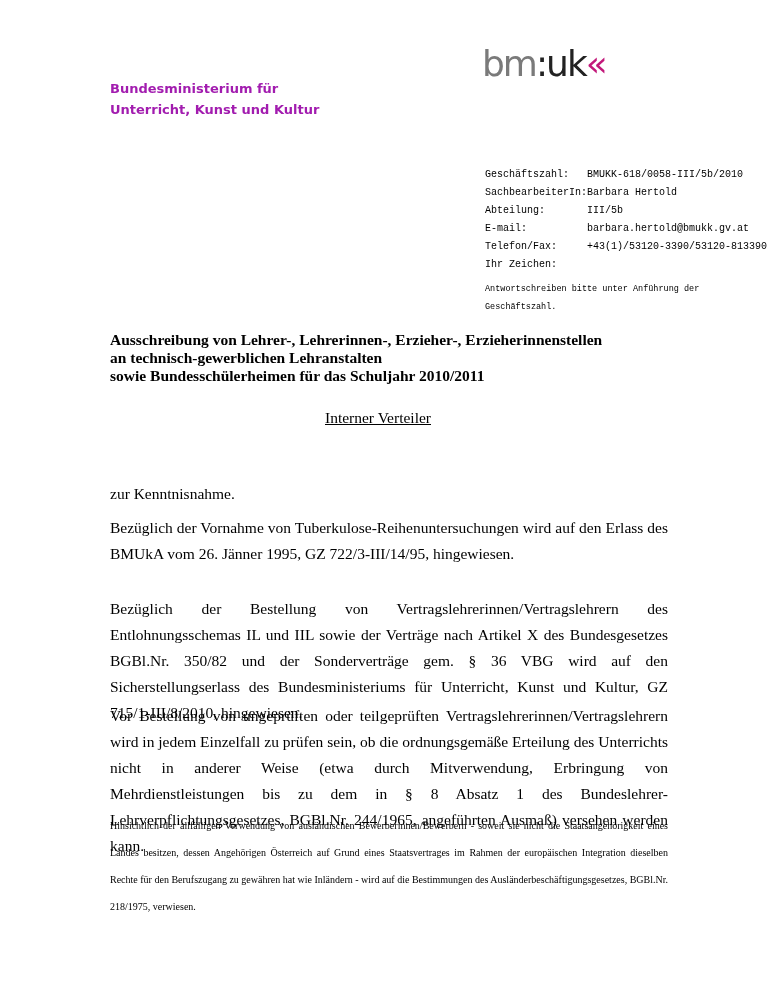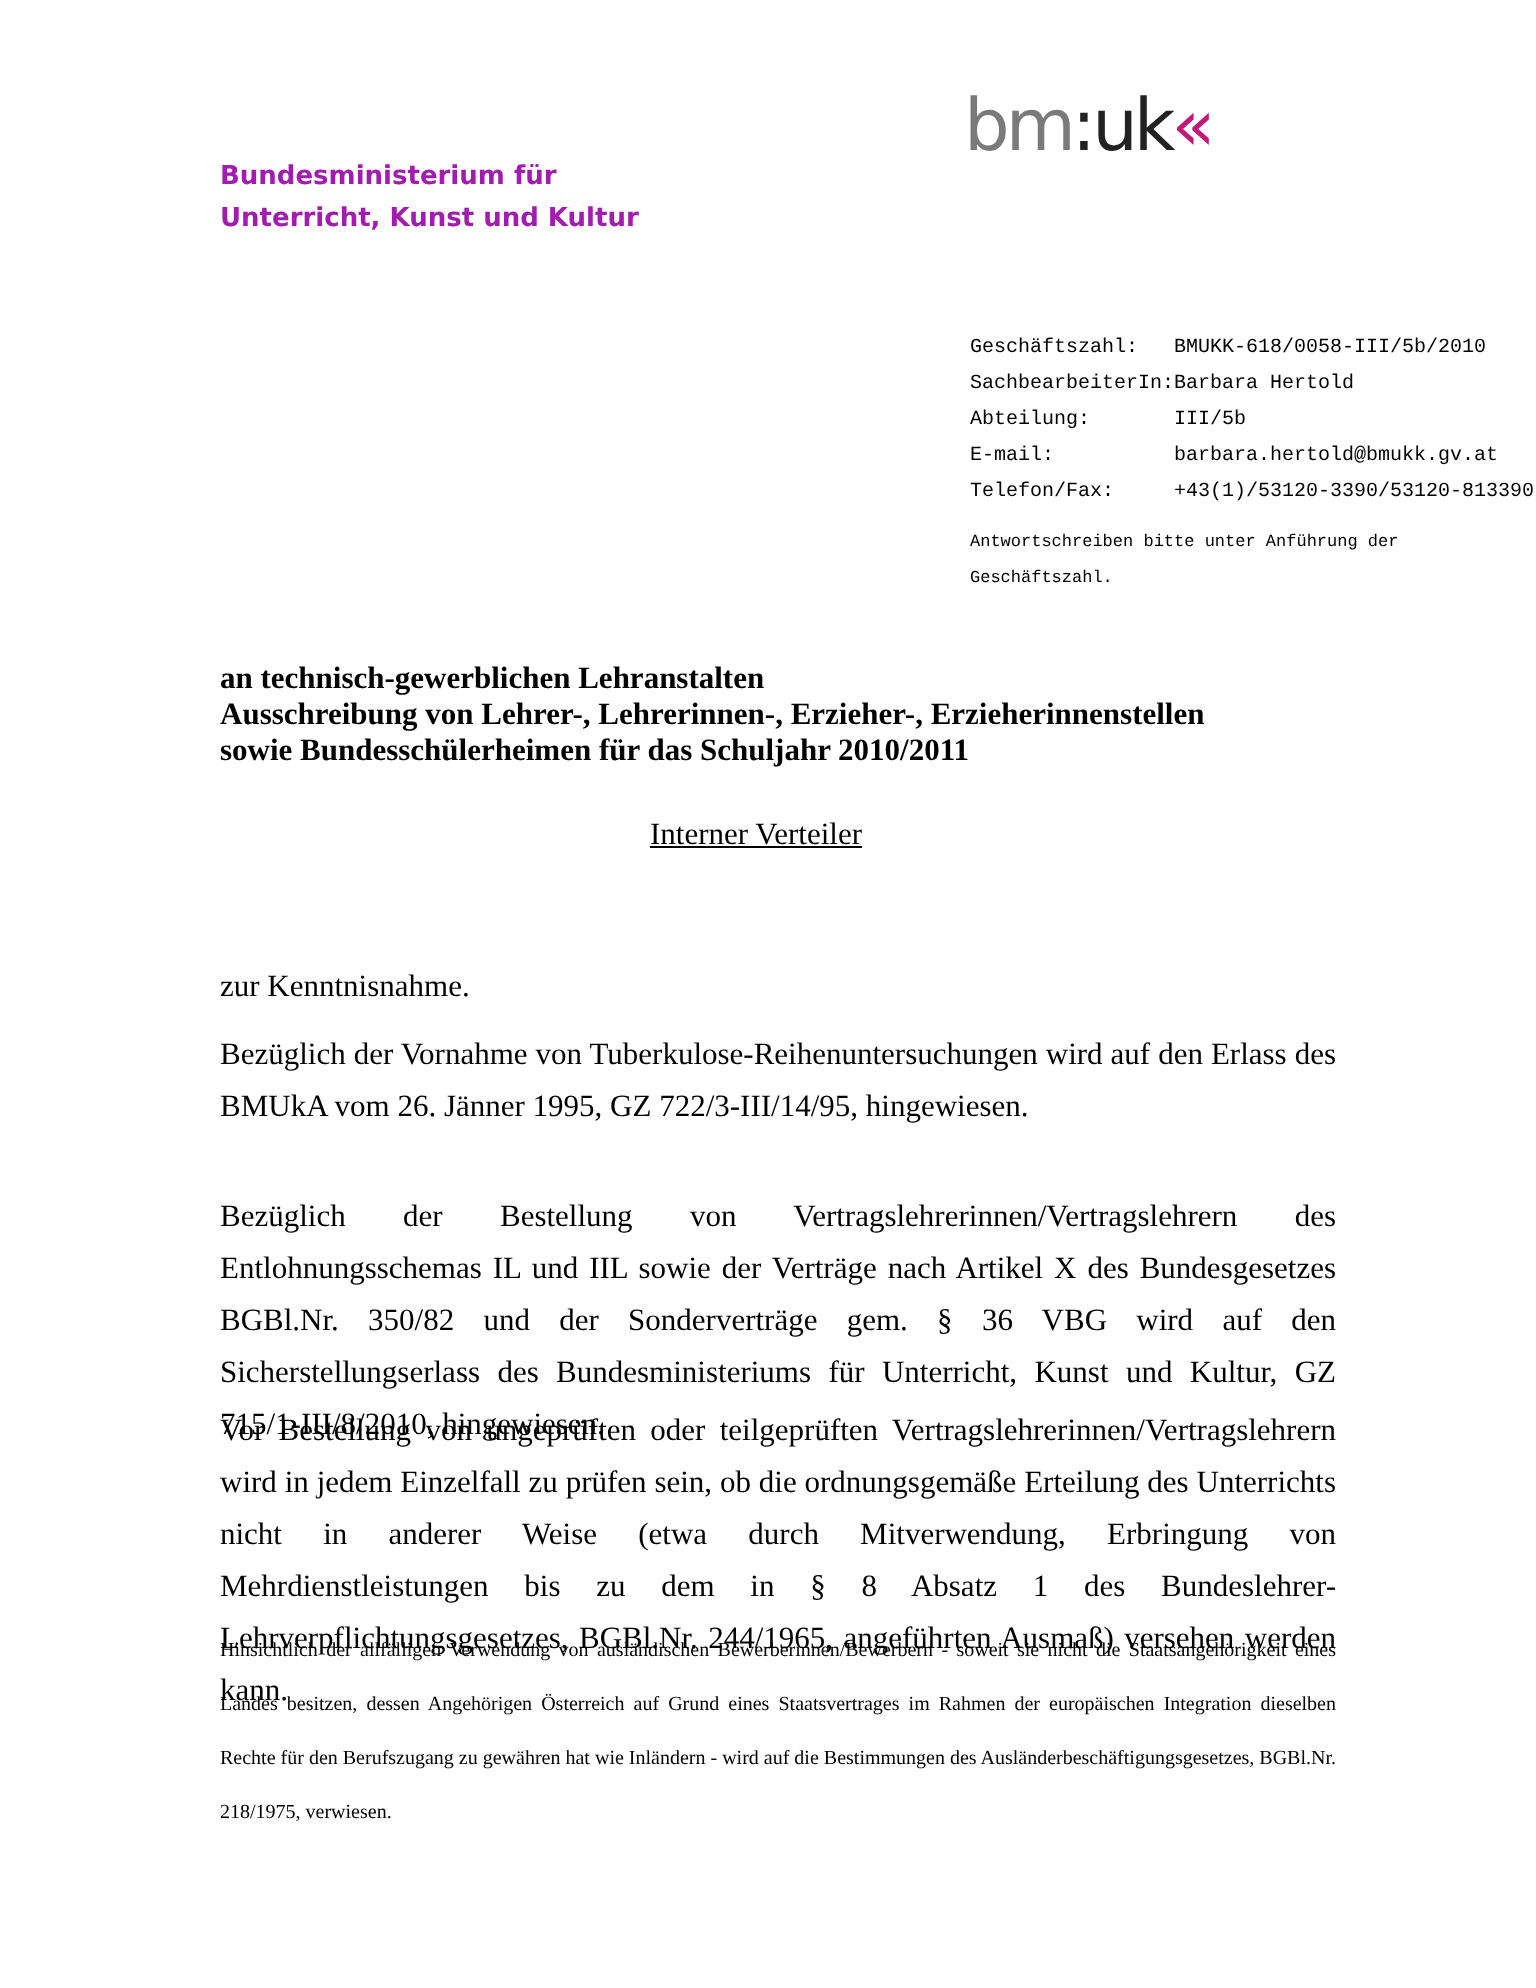--- a/index.html
+++ b/index.html
@@ -46,26 +46,30 @@
       <span>III/5b</span>
     </div>
   <div class="row">
       <span class="lbl">E-mail:</span>
       <span>barbara.hertold@bmukk.gv.at</span>
     </div>
   <div class="row">
       <span class="lbl">Telefon/Fax:</span>
       <span>+43(1)/53120-3390/53120-813390</span>
     </div>
+  <div class="row">
+      <span class="lbl">Ihr Zeichen:</span>
+      <span></span>
+    </div>
   <div class="note">Antwortschreiben bitte unter Anführung der Geschäftszahl.</div>
 </div>
 
 <div class="title">
+  <div>Ausschreibung von Lehrer-, Lehrerinnen-, Erzieher-, Erzieherinnenstellen</div>
   <div>an technisch-gewerblichen Lehranstalten</div>
-  <div>Ausschreibung von Lehrer-, Lehrerinnen-, Erzieher-, Erzieherinnenstellen</div>
   <div>sowie Bundesschülerheimen für das Schuljahr 2010/2011</div>
 </div>
 
 <div class="verteiler">Interner Verteiler</div>
 
 <div class="body p1">zur Kenntnisnahme.</div>
 <div class="body p2">Bezüglich der Vornahme von Tuberkulose-Reihenuntersuchungen wird auf den Erlass des BMUkA vom 26. Jänner 1995, GZ 722/3-III/14/95, hingewiesen.</div>
 <div class="body p3">Bezüglich der Bestellung von Vertragslehrerinnen/Vertragslehrern des Entlohnungsschemas IL und IIL sowie der Verträge nach Artikel X des Bundesgesetzes BGBl.Nr. 350/82 und der Sonderverträge gem. § 36 VBG wird auf den Sicherstellungserlass des Bundesministeriums für Unterricht, Kunst und Kultur, GZ 715/1-III/8/2010, hingewiesen.</div>
 <div class="body p4">Vor Bestellung von ungeprüften oder teilgeprüften Vertragslehrerinnen/Vertragslehrern wird in jedem Einzelfall zu prüfen sein, ob die ordnungsgemäße Erteilung des Unterrichts nicht in anderer Weise (etwa durch Mitverwendung, Erbringung von Mehrdienstleistungen bis zu dem in § 8 Absatz 1 des Bundeslehrer-Lehrverpflichtungsgesetzes, BGBl.Nr. 244/1965, angeführten Ausmaß) versehen werden kann.</div>
 <div class="body sans p5">Hinsichtlich der allfälligen Verwendung von ausländischen Bewerberinnen/Bewerbern - soweit sie nicht die Staatsangehörigkeit eines Landes besitzen, dessen Angehörigen Österreich auf Grund eines Staatsvertrages im Rahmen der europäischen Integration dieselben Rechte für den Berufszugang zu gewähren hat wie Inländern - wird auf die Bestimmungen des Ausländerbeschäftigungsgesetzes, BGBl.Nr. 218/1975, verwiesen.</div>

